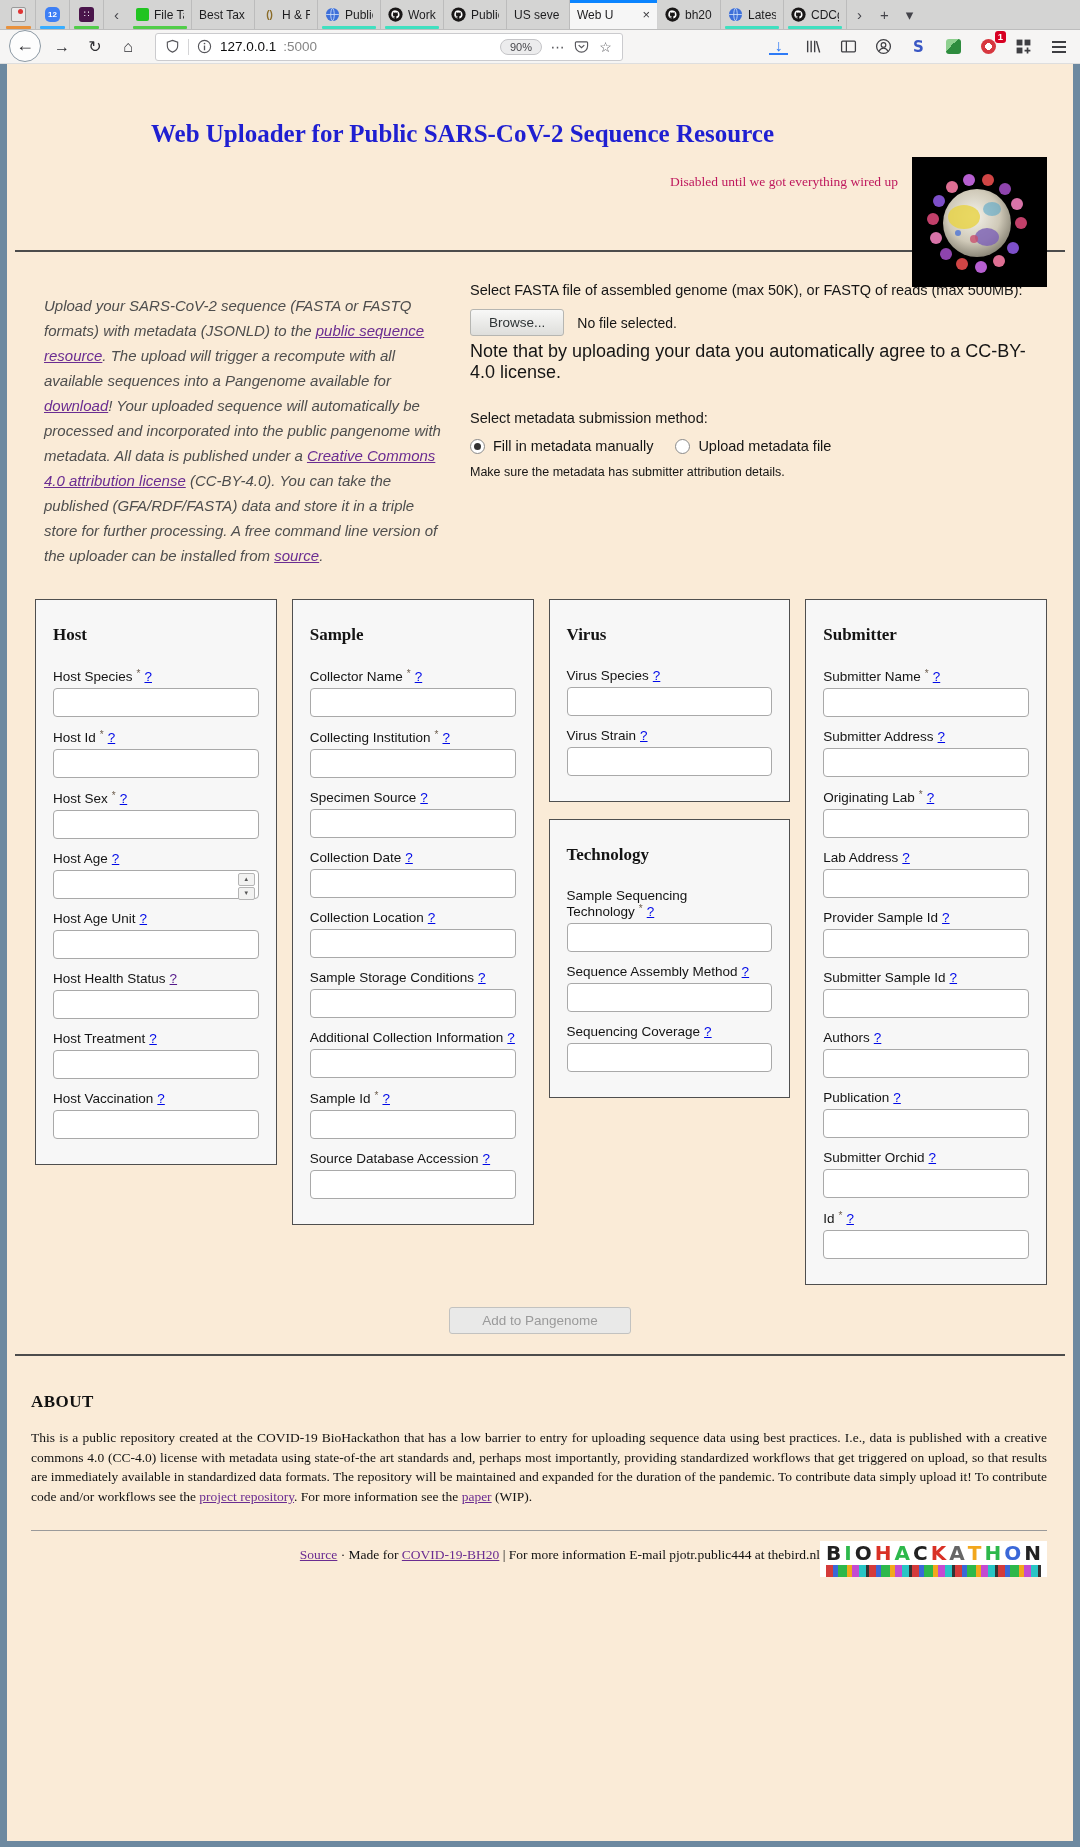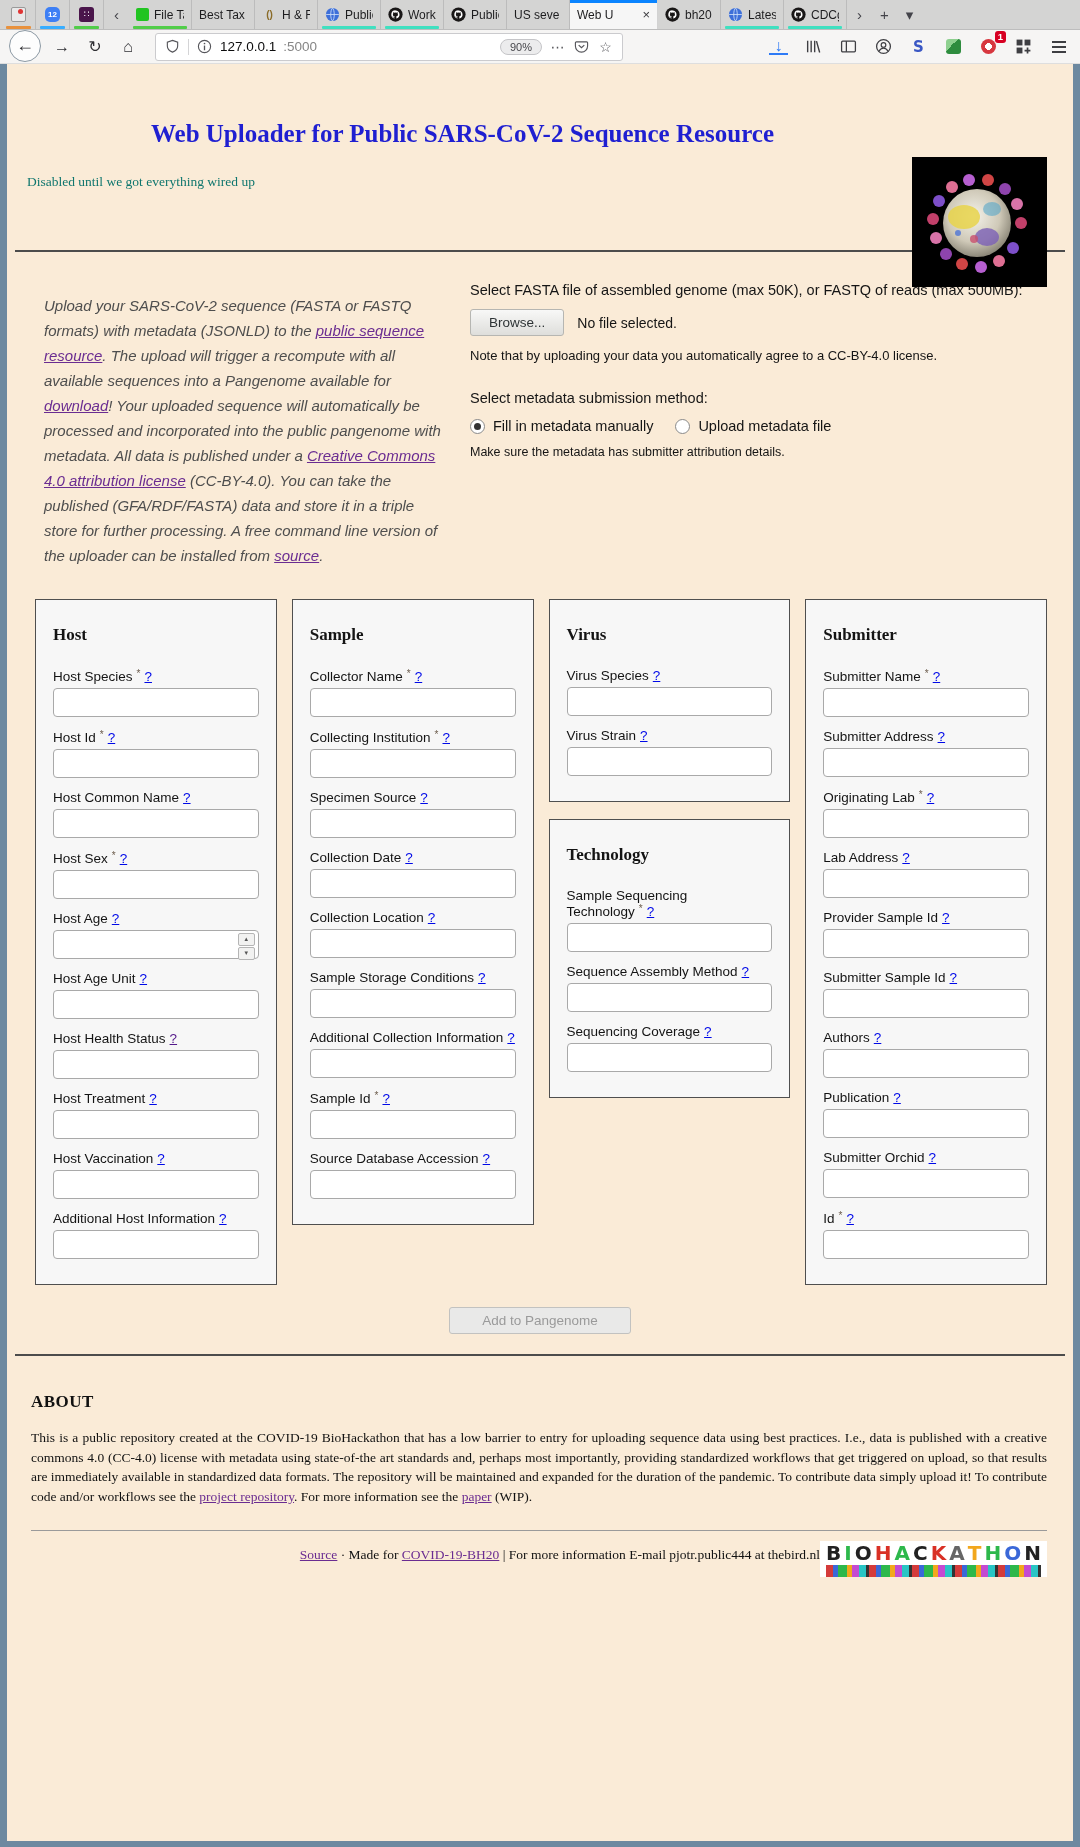--- a/index.html
+++ b/index.html
@@ -44,34 +44,34 @@
   .s-letter{color:#3a57c4;font-weight:700;font-size:15px;font-family:"DejaVu Sans",sans-serif;}
   .addon-green{width:15px;height:15px;border-radius:3px;background:linear-gradient(135deg,#8ed08f 0 40%,#2e8c3e 40%);}
   .addon-red{width:15px;height:15px;border-radius:50%;background:radial-gradient(circle at 50% 50%,#fff 0 30%,#d7373f 32%);}
   .badge{position:absolute;top:-6px;right:-8px;background:#d70022;color:#fff;font-size:9.5px;border-radius:3px;padding:0 3px;line-height:12px;font-weight:700;}
   .burger{display:inline-block;width:14px;height:2px;background:#3e3e42;box-shadow:0 -5px 0 #3e3e42,0 5px 0 #3e3e42;}
 
   
   .viewport{flex:1;background:#faebd7;border-left:7px solid #6d89a0;border-right:7px solid #6d89a0;border-bottom:6px solid #6d89a0;overflow:hidden;position:relative;}
   .masthead{position:relative;}
   .masthead h1{font-family:"Liberation Serif",serif;color:#1f1fd1;font-size:25px;margin:56px 175px 0 20px;text-align:center;font-weight:700;}
-  .masthead .sub{font-family:"Liberation Serif",serif;color:#0f766e;font-size:13.5px;text-align:left;margin:26px 175px 0 20px;}
+  .masthead .sub{font-family:"Liberation Serif",serif;color:#be185d;font-size:13.5px;text-align:right;margin:26px 175px 0 20px;}
   .virus-img{position:absolute;top:37px;right:26px;width:135px;height:130px;}
   hr.rule{border:none;border-top:2px solid #4c4c4c;margin:60px 8px 0;}
   hr.rule2{border:none;border-top:2px solid #4c4c4c;margin:20px 8px 0;}
 
   .intro-row{display:flex;padding:26px 26px 0 37px;gap:22px;}
   .intro-left{width:404px;flex:none;font-size:15px;line-height:25px;font-style:italic;color:#4e4e4e;}
   .intro-left a{color:#6a2c91;}
   .intro-right{flex:1;color:#151515;max-width:592px;}
   .file-label{font-size:14.5px;line-height:24px;}
   .file-row{display:flex;align-items:center;gap:13px;margin-top:7px;}
   .browse-btn{font-size:13.5px;color:#2e3436;background:linear-gradient(#f8f8f7,#dededb);border:1px solid #b6b6b2;border-radius:3px;padding:5px 18px;}
   .no-file{font-size:14px;}
-  .note{font-size:13px;margin-top:12px;}
+  .note{font-size:18px;margin-top:5px;}
   .method-label{margin-top:27px;font-size:14.5px;}
   .radio-row{display:flex;align-items:center;gap:8px;margin-top:12px;font-size:14.5px;}
   .radio{width:15px;height:15px;border-radius:50%;border:1px solid #8a8a8a;background:#fff;position:relative;flex:none;box-sizing:border-box;}
   .radio.sel::after{content:'';position:absolute;top:3px;left:3px;right:3px;bottom:3px;border-radius:50%;background:#333;}
   .radio-gap{margin-left:14px;}
   .attr-note{font-size:12.5px;margin-top:11px;}
 
   
   .form-grid{display:grid;grid-template-columns:repeat(4,1fr);gap:15px;margin:16px 26px 0 28px;align-items:start;}
   .form-col{display:flex;flex-direction:column;gap:17px;}
@@ -342,34 +342,32 @@
         <div class="attr-note">Make sure the metadata has submitter attribution details.</div>
       </div>
     </div>
 
     <div class="form-grid" id="formgrid">
         <div class="form-col">
           <section class="panel">
             <h3>Host</h3>
             <div class="field"><label class="flabel"><span class="field-label-text">Host Species</span><span class="req">*</span><a class="help" href="#">?</a></label><input class="tin" type="text" style=""></div>
             <div class="field"><label class="flabel"><span class="field-label-text">Host Id</span><span class="req">*</span><a class="help" href="#">?</a></label><input class="tin" type="text" style=""></div>
-            <div class="field"><label class="flabel"><span class="field-label-text">Host Common Name</span><a class="help" href="#">?</a></label><input class="tin" type="text" style=""></div>
             <div class="field"><label class="flabel"><span class="field-label-text">Host Sex</span><span class="req">*</span><a class="help" href="#">?</a></label><input class="tin" type="text" style=""></div>
             <div class="field">
               <label class="flabel"><span class="field-label-text">Host Age</span><a class="help" href="#">?</a></label>
               <div class="numwrap"><input class="tin" type="text" style=""><span class="spin">
                   <b>▴</b>
                   <b>▾</b>
                 </span></div>
             </div>
             <div class="field"><label class="flabel"><span class="field-label-text">Host Age Unit</span><a class="help" href="#">?</a></label><input class="tin" type="text" style=""></div>
             <div class="field"><label class="flabel"><span class="field-label-text">Host Health Status</span><a class="help visited" href="#">?</a></label><input class="tin" type="text" style=""></div>
             <div class="field"><label class="flabel"><span class="field-label-text">Host Treatment</span><a class="help" href="#">?</a></label><input class="tin" type="text" style=""></div>
             <div class="field"><label class="flabel"><span class="field-label-text">Host Vaccination</span><a class="help" href="#">?</a></label><input class="tin" type="text" style=""></div>
-            <div class="field"><label class="flabel"><span class="field-label-text">Additional Host Information</span><a class="help" href="#">?</a></label><input class="tin" type="text" style=""></div>
           </section>
         </div>
         <div class="form-col">
           <section class="panel">
             <h3>Sample</h3>
             <div class="field"><label class="flabel"><span class="field-label-text">Collector Name</span><span class="req">*</span><a class="help" href="#">?</a></label><input class="tin" type="text" style=""></div>
             <div class="field"><label class="flabel"><span class="field-label-text">Collecting Institution</span><span class="req">*</span><a class="help" href="#">?</a></label><input class="tin" type="text" style=""></div>
             <div class="field"><label class="flabel"><span class="field-label-text">Specimen Source</span><a class="help" href="#">?</a></label><input class="tin" type="text" style=""></div>
             <div class="field"><label class="flabel"><span class="field-label-text">Collection Date</span><a class="help" href="#">?</a></label><input class="tin" type="text" style=""></div>
             <div class="field"><label class="flabel"><span class="field-label-text">Collection Location</span><a class="help" href="#">?</a></label><input class="tin" type="text" style=""></div>

